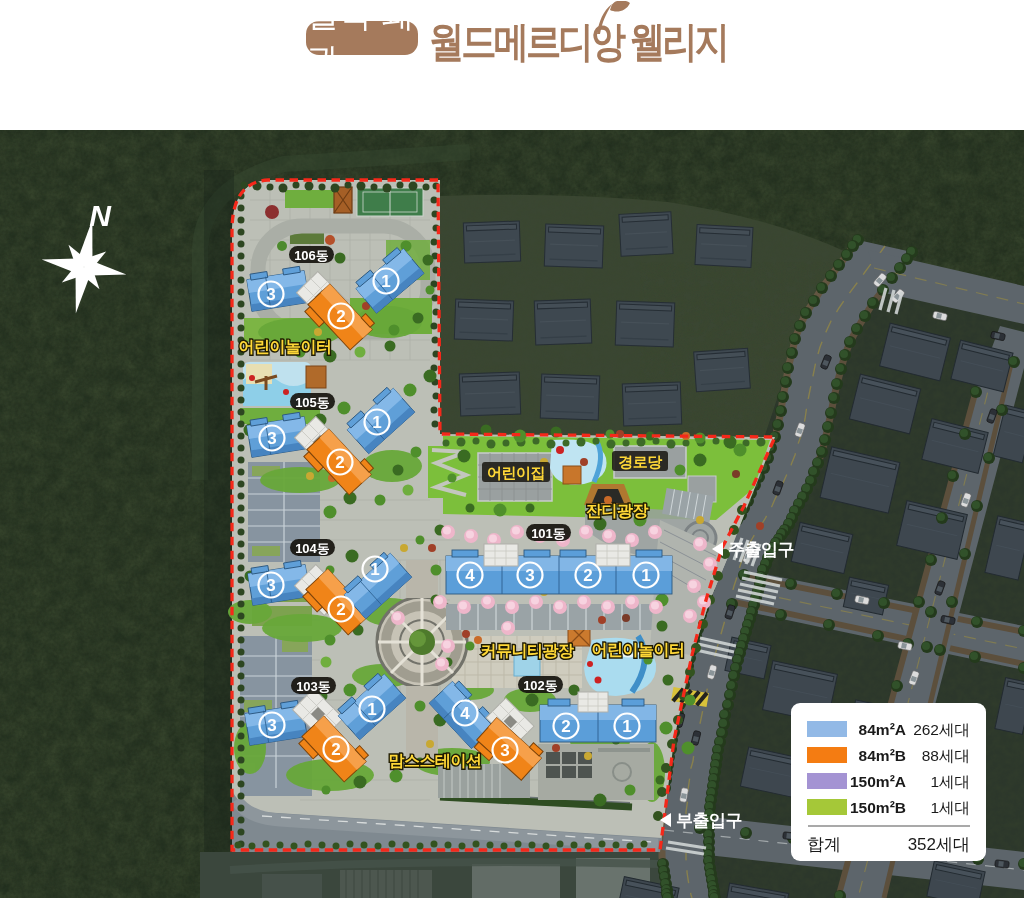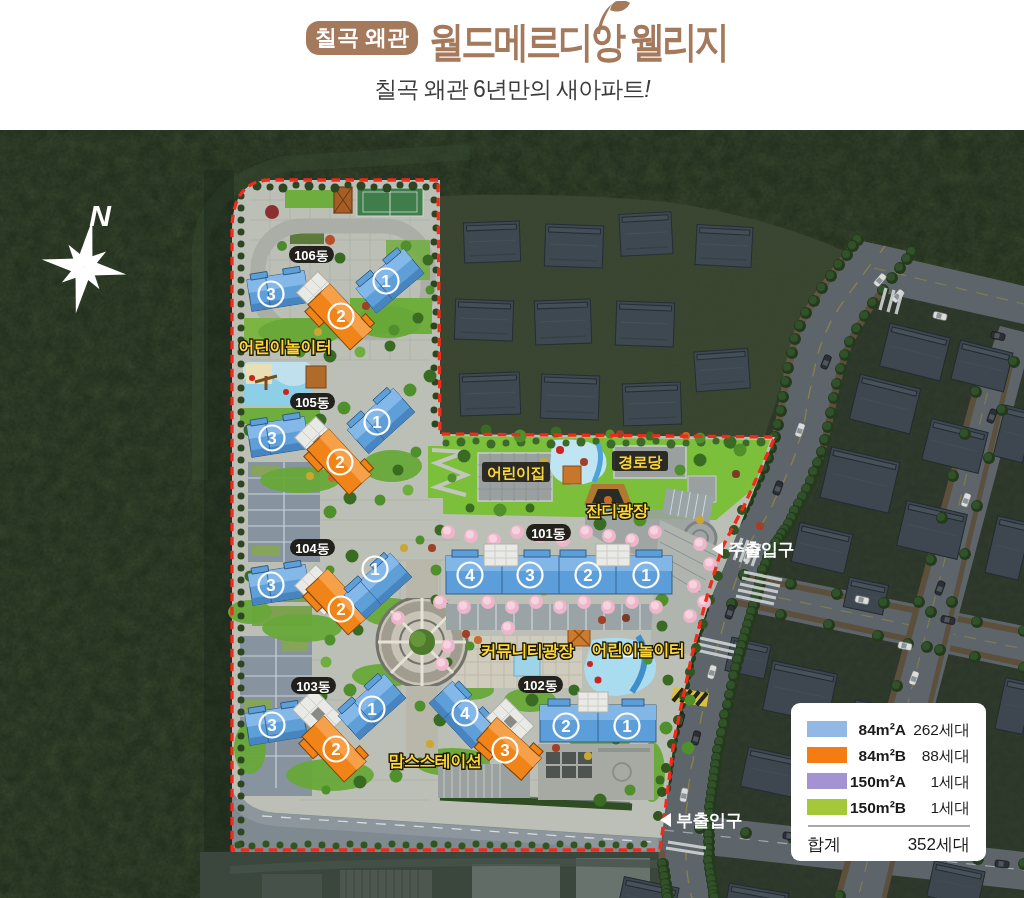--- a/index.html
+++ b/index.html
@@ -1,37 +1,36 @@
 <!DOCTYPE html>
 <html><head>
 <meta charset="utf-8">
 <style>
   html,body{margin:0;padding:0;background:#fff;}
   #page{position:relative;width:1024px;height:898px;overflow:hidden;font-family:"Liberation Sans",sans-serif;}
   #header{position:absolute;left:0;top:0;width:1024px;height:130px;background:#ffffff;}
-  .badge{position:absolute;left:306px;top:21px;width:112px;height:34px;background:#a57a5c;border-radius:13px;display:flex;align-items:center;justify-content:center;color:#fff;font-size:22px;font-weight:bold;}
+  .badge{position:absolute;left:306px;top:21px;width:112px;height:34px;background:#a57a5c;border-radius:13px;display:flex;align-items:center;justify-content:center;color:#fff;font-size:33px;font-weight:normal;}
   .logotext{position:absolute;left:429px;top:14px;color:#a57a5c;font-size:42px;font-weight:bold;letter-spacing:-3.5px;transform:scaleX(0.84);transform-origin:left top;white-space:nowrap;}
   .sub{position:absolute;left:0;top:74px;width:1024px;text-align:center;color:#3c3c3c;font-size:23px;letter-spacing:-1px;}
 </style>
 </head>
 <body>
 <div id="page">
 
   <div id="header">
 
     <div class="badge">칠곡 왜관</div>
 
     <div class="logotext">월드메르디앙 웰리지</div>
 
     <svg style="position:absolute;left:584px;top:1px" width="46" height="34" viewBox="0 0 46 34">
       <path d="M13 33 C 15 20 19 10 28 3 C 22 13 18 21 16 33 Z" fill="#a57a5c"></path>
       <path d="M27 6 C 29 -2 41 -2 46 2 C 42 11 32 12 26 9 Z" fill="#a57a5c"></path>
     </svg>
 
-    <div class="sub">칠곡 왜관 6년만의 새아파트<i>!</i></div>
   </div>
   <svg id="map" style="position:absolute;left:0;top:130px" width="1024" height="768" viewBox="0 130 1024 768">
   <defs>
     <filter id="ftex" x="0%" y="0%" width="100%" height="100%" color-interpolation-filters="sRGB">
       <feTurbulence type="fractalNoise" baseFrequency="0.12" numOctaves="4" seed="7"></feTurbulence>
       <feColorMatrix type="matrix" values="0 0 0 0 0.165  0 0 0 0 0.215  0 0 0 0 0.140  1.0 1.0 0 0 -0.30"></feColorMatrix>
     </filter>
     <filter id="ftex2" x="0%" y="0%" width="100%" height="100%" color-interpolation-filters="sRGB">
       <feTurbulence type="fractalNoise" baseFrequency="0.065" numOctaves="3" seed="31"></feTurbulence>
       <feColorMatrix type="matrix" values="0 0 0 0 0.275  0 0 0 0 0.335  0 0 0 0 0.215  0.55 0.55 0 0 -0.35"></feColorMatrix>

